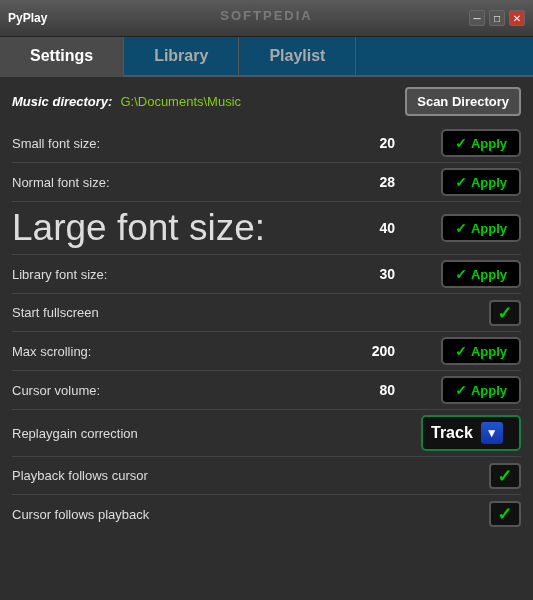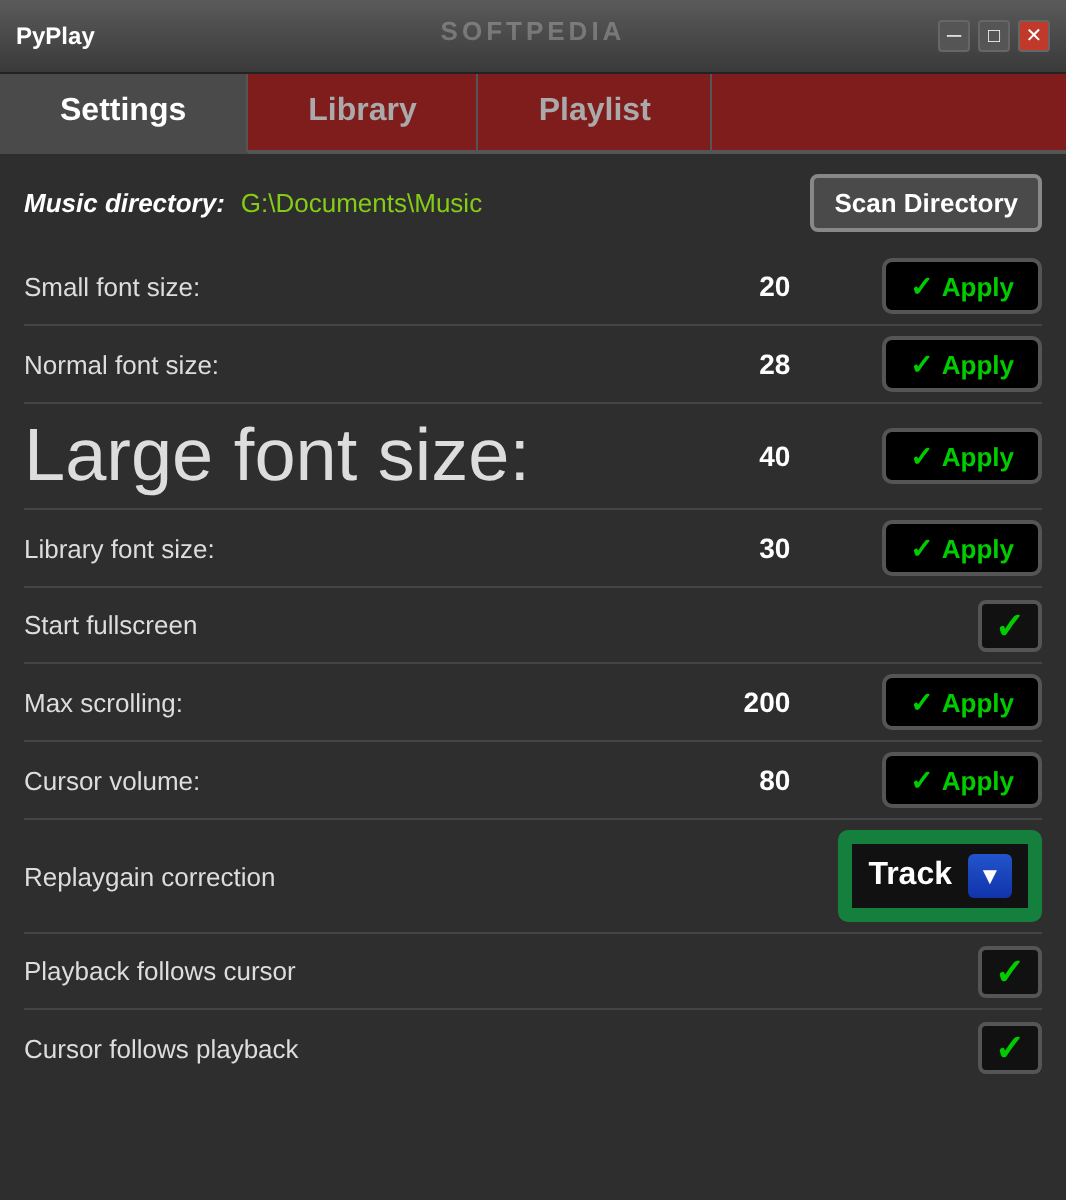--- a/index.html
+++ b/index.html
@@ -54,21 +54,21 @@
       color: rgba(255,255,255,0.25);
       font-size: 13px;
       letter-spacing: 2px;
       font-weight: bold;
       pointer-events: none;
       z-index: 10;
     }
 
     .tab-bar {
       display: flex;
-      background: #7f1d1d;
+      background: #0c4a6e;
       border-bottom: 2px solid #555;
     }
     .tab {
       padding: 10px 30px;
       font-size: 16px;
       font-weight: bold;
       color: #aaa;
       cursor: pointer;
       border-right: 1px solid #555;
     }
@@ -187,21 +187,21 @@
       cursor: pointer;
     }
     .checkbox-check {
       color: #00cc00;
       font-size: 18px;
       font-weight: bold;
     }
 
     .track-dropdown {
       background: #111;
-      border: 7px solid #15803d;
+      border: 2px solid #15803d;
       border-radius: 5px;
       color: #fff;
       font-size: 16px;
       font-weight: bold;
       padding: 5px 8px;
       display: flex;
       align-items: center;
       gap: 8px;
       cursor: pointer;
       min-width: 100px;

